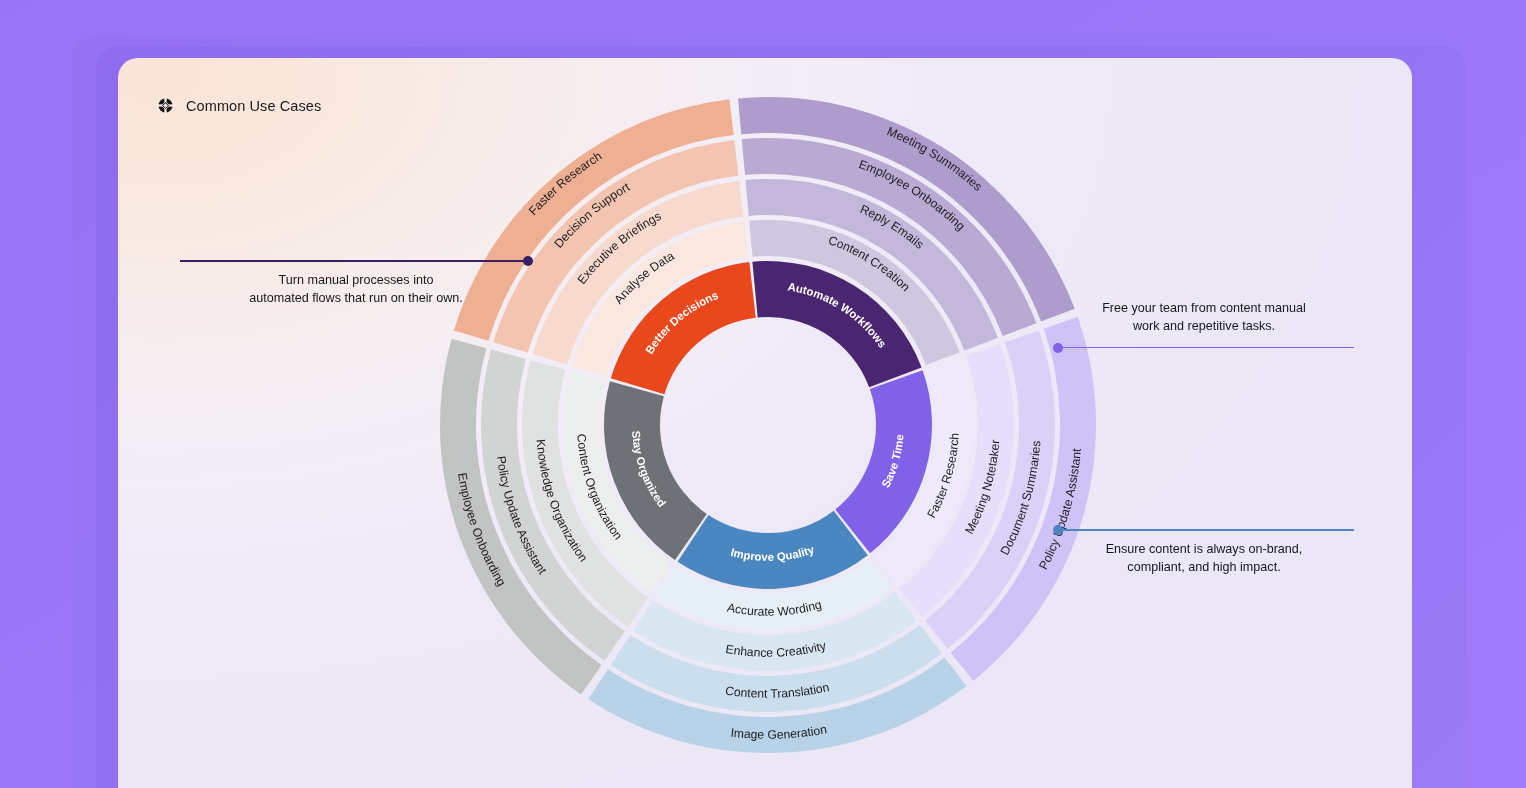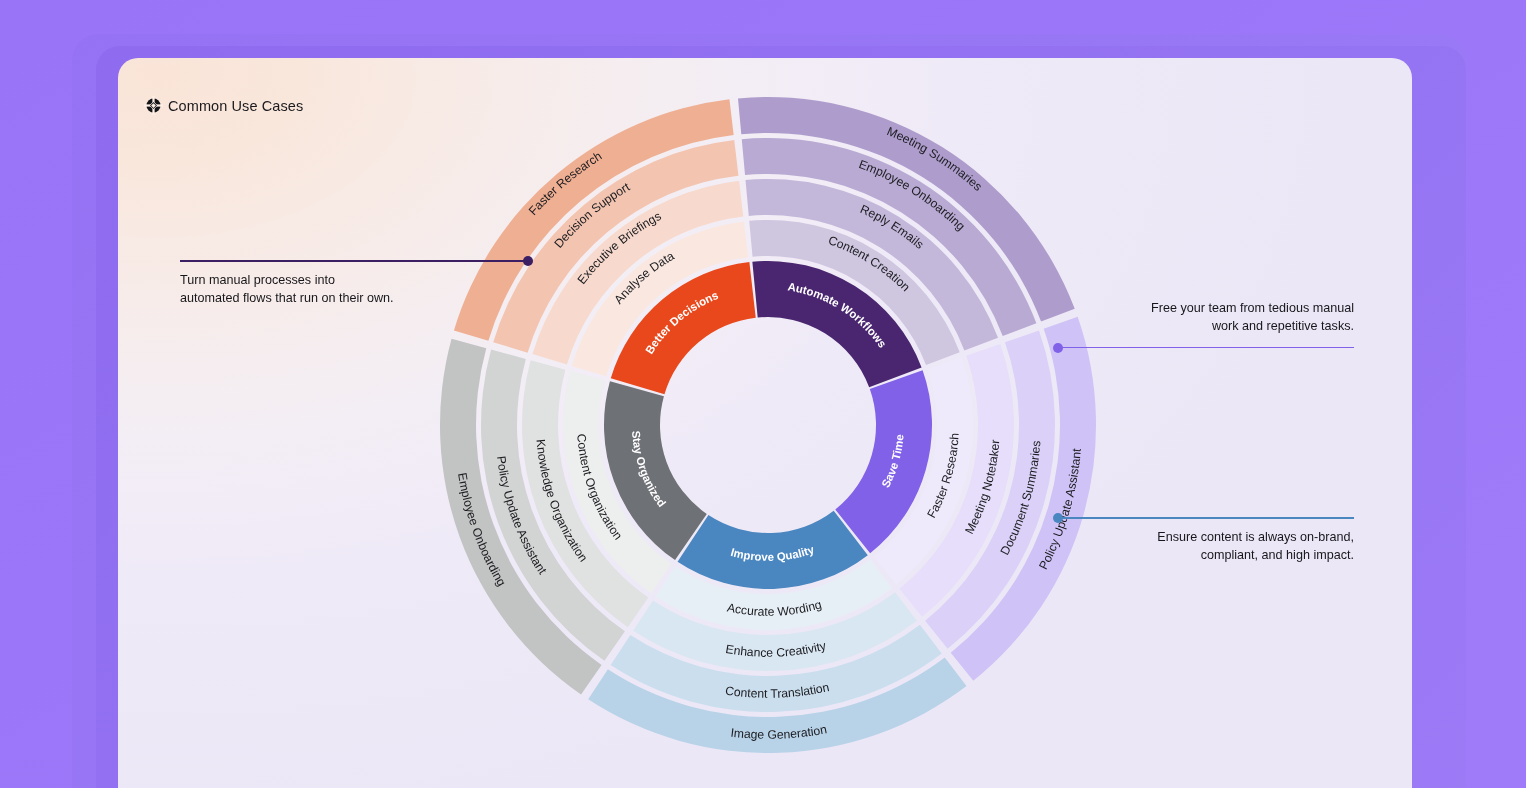--- a/index.html
+++ b/index.html
@@ -36,22 +36,22 @@
     width: 1294px; height: 780px;
     border-radius: 20px;
     background:
       radial-gradient(1200px 760px at 3% 2%, #fae4d8 0%, #f9e7dc 12%, #f7ecea 30%, #f3eef5 48%, #efeaf7 66%, #ece7f6 100%);
     overflow: hidden;
   }
 
   
   #card-header {
     position: absolute;
-    left: 26px; top: 38px;
-    display: flex; align-items: center; gap: 5px; justify-content: space-between;
+    left: 38px; top: 38px;
+    display: flex; align-items: center; gap: 11px; justify-content: space-between;
   }
   #brand-mark { width: 19px; height: 19px; display: block; }
   #page-title {
     font-size: 14.5px;
     color: #1b1b1f;
     letter-spacing: .1px;
   }
 
   
   #sunburst-chart {
@@ -82,21 +82,21 @@
     width: 100%;
   }
   .ann-line .dot {
     position: absolute;
     top: 0px;
     width: 10px; height: 10px;
     border-radius: 50%;
   }
   .ann-line.dot-right .dot { right: -1px; }
   .ann-line.dot-left  .dot { left: -1px; }
-  .ann-text { white-space: pre-line; }
+  .ann-text { white-space: pre-line; text-align: center; }
   .ann-gap-below { margin-top: 7px; }
   .ann-gap-above { margin-bottom: 7px; }
 </style>
 </head>
 <body>
 
 <div id="shadow-card-outer"></div>
 <div id="shadow-card-inner"></div>
 
 <div id="content-card">
@@ -256,29 +256,29 @@
       <div class="rule" style="background: rgb(60, 30, 99);"></div>
       <div class="dot" style="background: rgb(60, 30, 99);"></div>
     </div>
     <div class="ann-text ann-gap-below">Turn manual processes into
 automated flows that run on their own.</div>
   </div>
 
 
 
   <div class="annotation right" id="ann-3" style="left:936px; top:242px; width:300px;">
-    <div class="ann-text ann-gap-above">Free your team from tedious manual
+    <div class="ann-text ann-gap-above">Free your team from content manual
 work and repetitive tasks.</div>
     <div class="ann-line dot-left">
       <div class="rule" style="background: rgb(129, 97, 232);"></div>
       <div class="dot" style="background: rgb(129, 97, 232);"></div>
     </div>
   </div>
 
-  <div class="annotation right" id="ann-4" style="left:936px; top:455px; width:300px;">
+  <div class="annotation right" id="ann-4" style="left:936px; top:467px; width:300px;">
     <div class="ann-line dot-left">
       <div class="rule" style="background: rgb(74, 134, 192);"></div>
       <div class="dot" style="background: rgb(74, 134, 192);"></div>
     </div>
     <div class="ann-text ann-gap-below">Ensure content is always on-brand,
 compliant, and high impact.</div>
   </div>
 
 </div>
 

